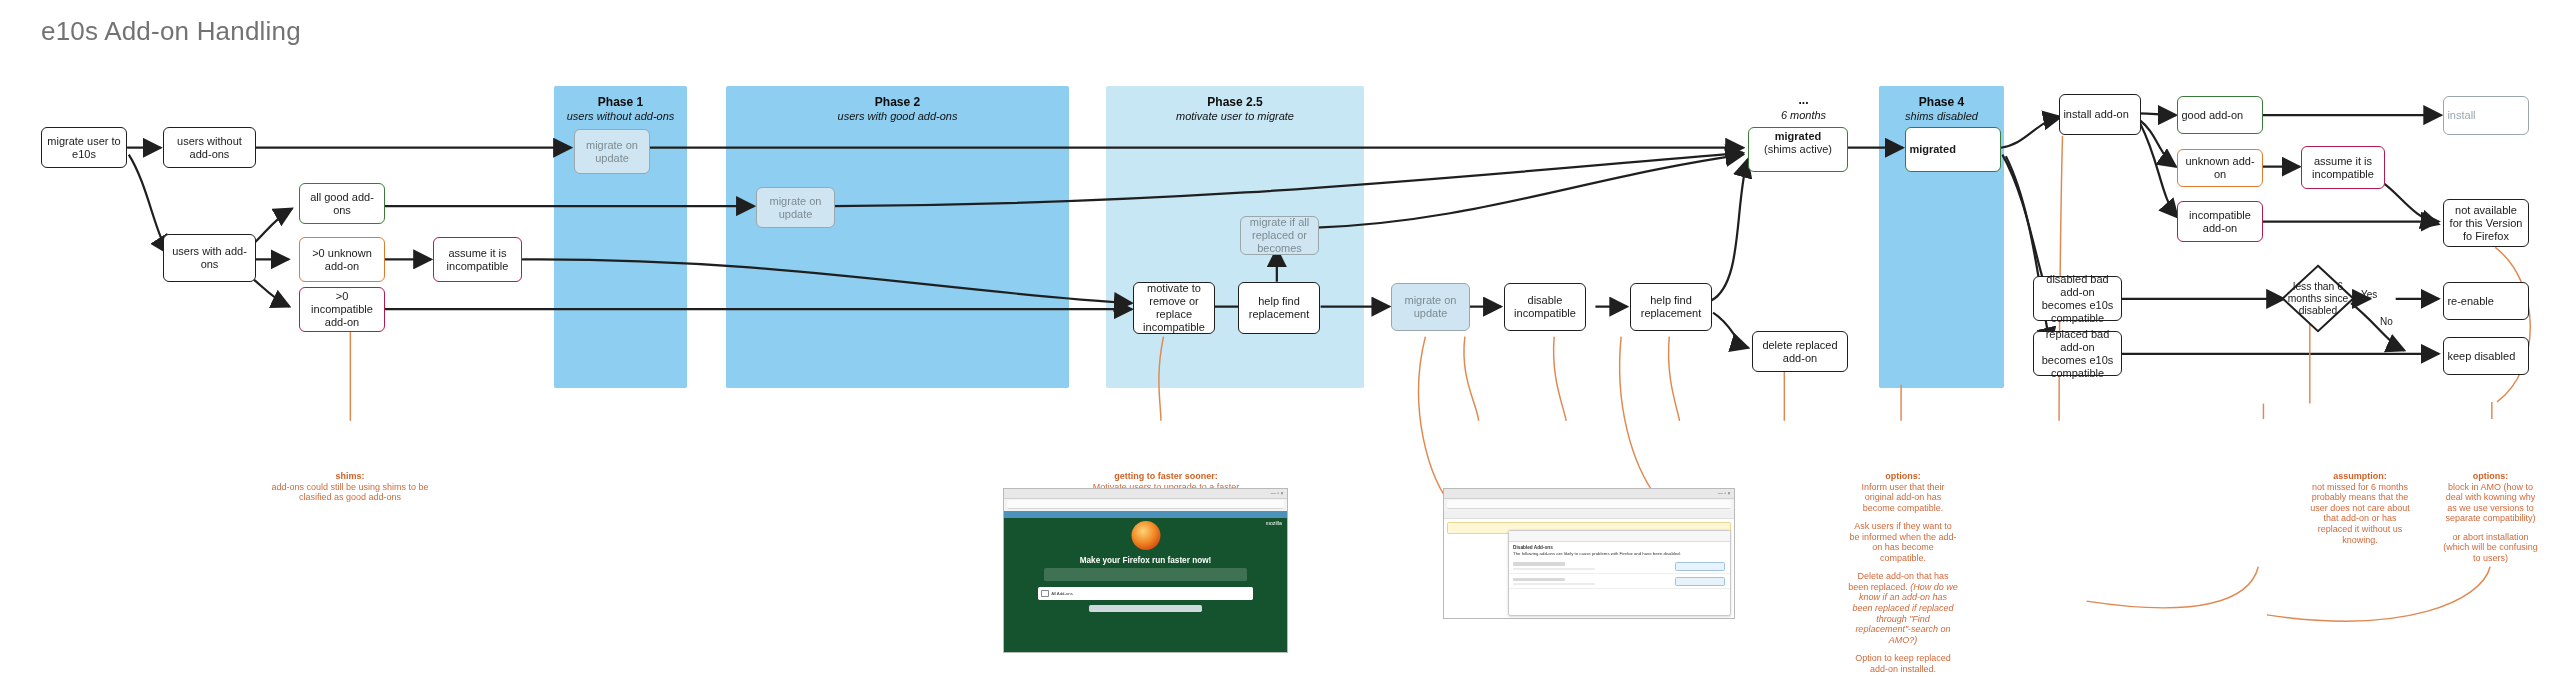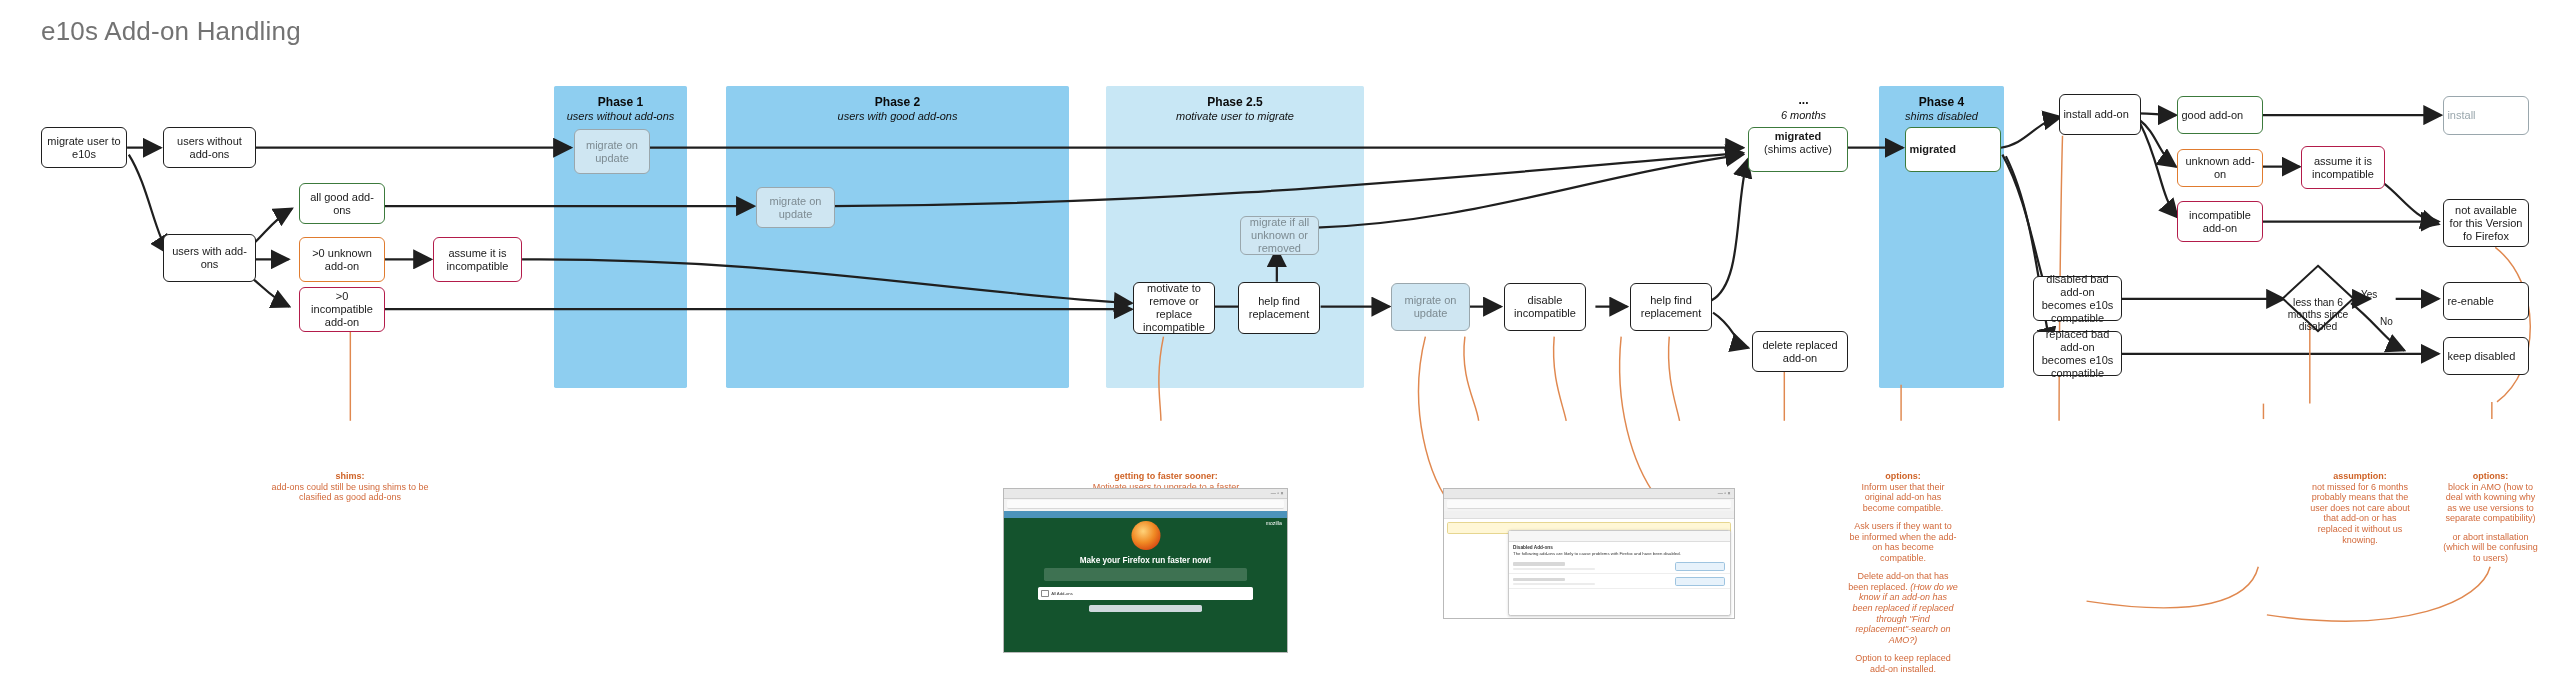--- a/index.html
+++ b/index.html
@@ -30,21 +30,21 @@
   .node.red{border-color:#b31b4a;}
   .node.ghost{border-color:#9aa7ad;background:#cfe6f2;color:#7d8b92;}
   .node.ghostw{border-color:#9aa7ad;background:#ffffff;color:#9aa7ad;}
   .node.bold{font-weight:bold;}
   .node .sub{font-weight:normal;}
 
   
   .diamond{position:absolute;}
   .diamond .shape{position:absolute;left:0;top:0;width:100%;height:100%;}
   .diamond .dtxt{position:absolute;left:0;top:0;width:100%;height:100%;
-        display:flex;align-items:flex-end;justify-content:center;text-align:center;
+        display:flex;align-items:center;justify-content:center;text-align:center;
         font-size:10.3px;line-height:12px;color:#1a1a1a;}
 
   
   .note{font-size:9px;line-height:10.6px;color:#d2693a;text-align:center;margin-top:48px;}
   .note b{display:block;font-weight:bold;color:#cf6327;}
   .note i{font-style:italic;}
   .note p{margin:0 0 7.7px 0;}
 
   .yeslab,.nolab{position:absolute;font-size:10px;color:#1a1a1a;}
 
@@ -267,21 +267,21 @@
 
   <div class="abs node" style="left:1133px;top:282px;width:82px;height:52px;">
     <span>motivate to remove or replace incompatible</span>
   </div>
 
   <div class="abs node" style="left:1238px;top:282px;width:82px;height:52px;">
     <span>help find replacement</span>
   </div>
 
   <div class="abs node ghost" style="left:1240px;top:216px;width:79px;height:39px;">
-    <span>migrate if all unknown or removed</span>
+    <span>migrate if all replaced or becomes</span>
   </div>
 
   <div class="abs node ghost" style="left:1391px;top:283px;width:79px;height:48px;">
     <span>migrate on update</span>
   </div>
 
   <div class="abs node" style="left:1504px;top:283px;width:82px;height:48px;">
     <span>disable incompatible</span>
   </div>
 

